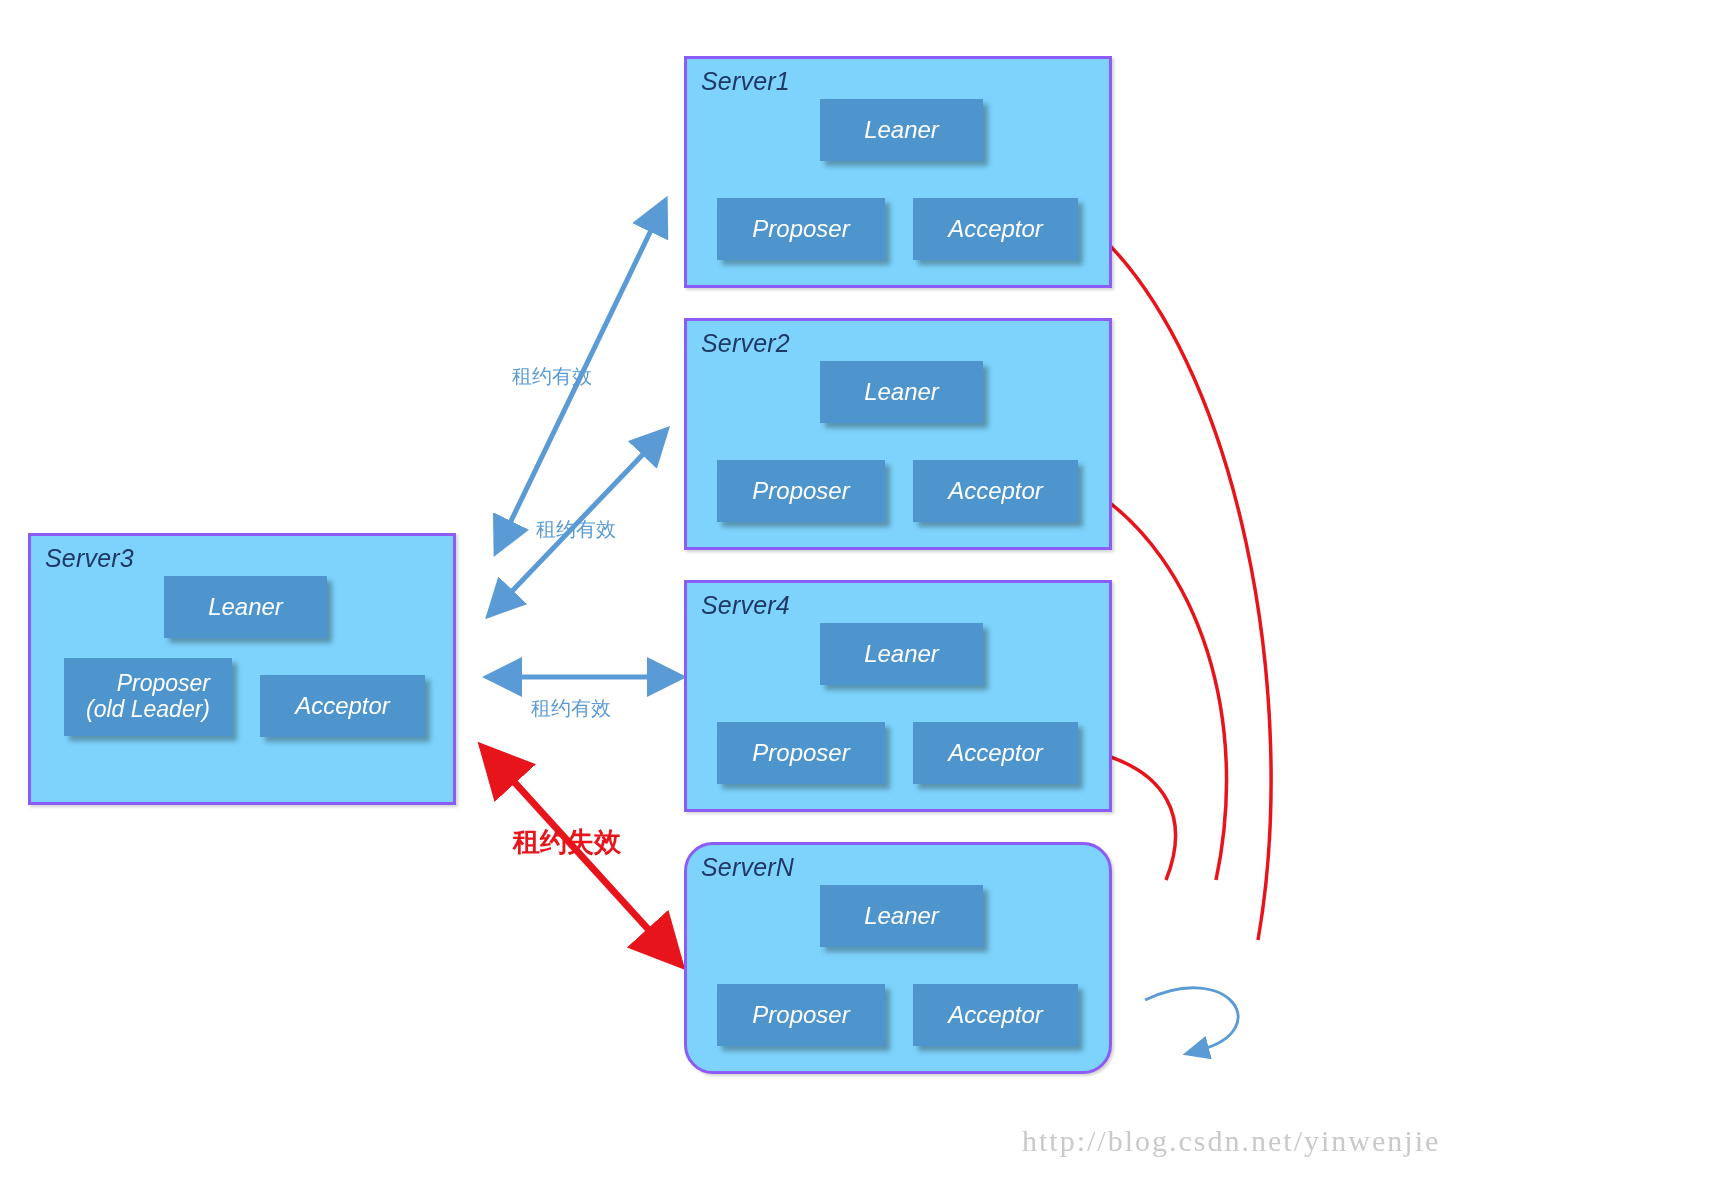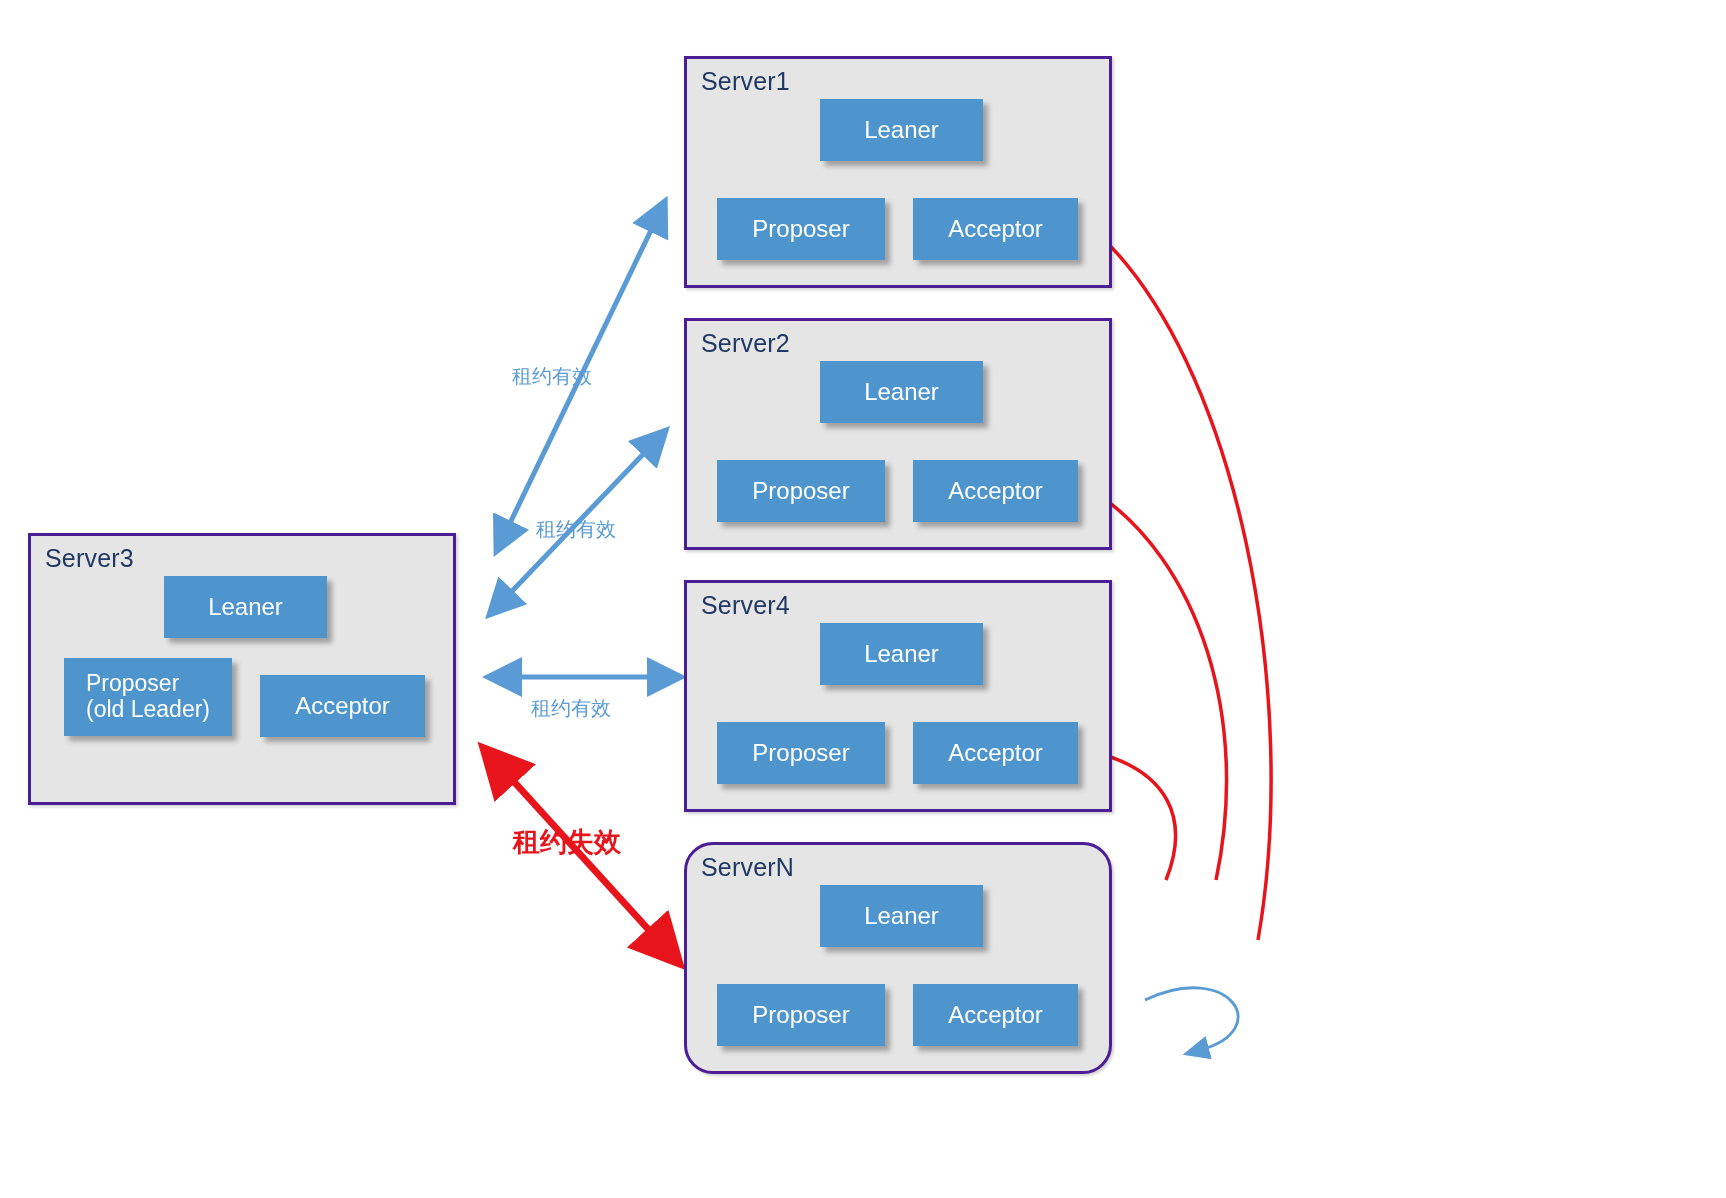--- a/index.html
+++ b/index.html
@@ -15,23 +15,24 @@
     width: 1726px;
     height: 1198px;
     background: #ffffff;
     overflow: hidden;
   }
 
   
   .server-box {
     position: absolute;
     box-sizing: border-box;
-    background: #e5e5e5;
-    border: 3px solid #4c1d95;
+    background: #7dd3fc;
+    border: 3px solid #8b5cf6;
     box-shadow: 2px 2px 3px rgba(0,0,0,0.18);
+    font-style: italic;
   }
   .server-title {
     position: absolute;
     left: 14px;
     top: 8px;
     font-size: 25px;
     color: #1f3864;
     letter-spacing: 0.2px;
     white-space: nowrap;
   }
@@ -39,21 +40,21 @@
   
   .role {
     position: absolute;
     box-sizing: border-box;
     background: #4e95cd;
     color: #ffffff;
     font-size: 24px;
     display: flex;
     align-items: center;
     justify-content: center;
-    text-align: left;
+    text-align: right;
     line-height: 1.12;
     box-shadow: 5px 5px 5px rgba(0,0,0,0.30);
     white-space: pre-line;
   }
 
   
   .lbl {
     position: absolute;
     font-size: 20px;
     color: #5b9bd5;
@@ -170,14 +171,15 @@
 (old Leader)</div>
     <div class="role" style="left:229px; top:139px; width:165px; height:62px;">Acceptor</div>
   </div>
 
   <div class="lbl" style="left:512px; top:363px;">租约有效</div>
   <div class="lbl" style="left:536px; top:516px;">租约有效</div>
   <div class="lbl" style="left:531px; top:695px;">租约有效</div>
   <div class="lbl-red" style="left:513px; top:824px;text-align:right;">租约失效</div>
 
 
+  <div class="watermark" style="left:1022px; top:1124px;">http://blog.csdn.net/yinwenjie</div>
 
 </div>
 
 </body></html>

